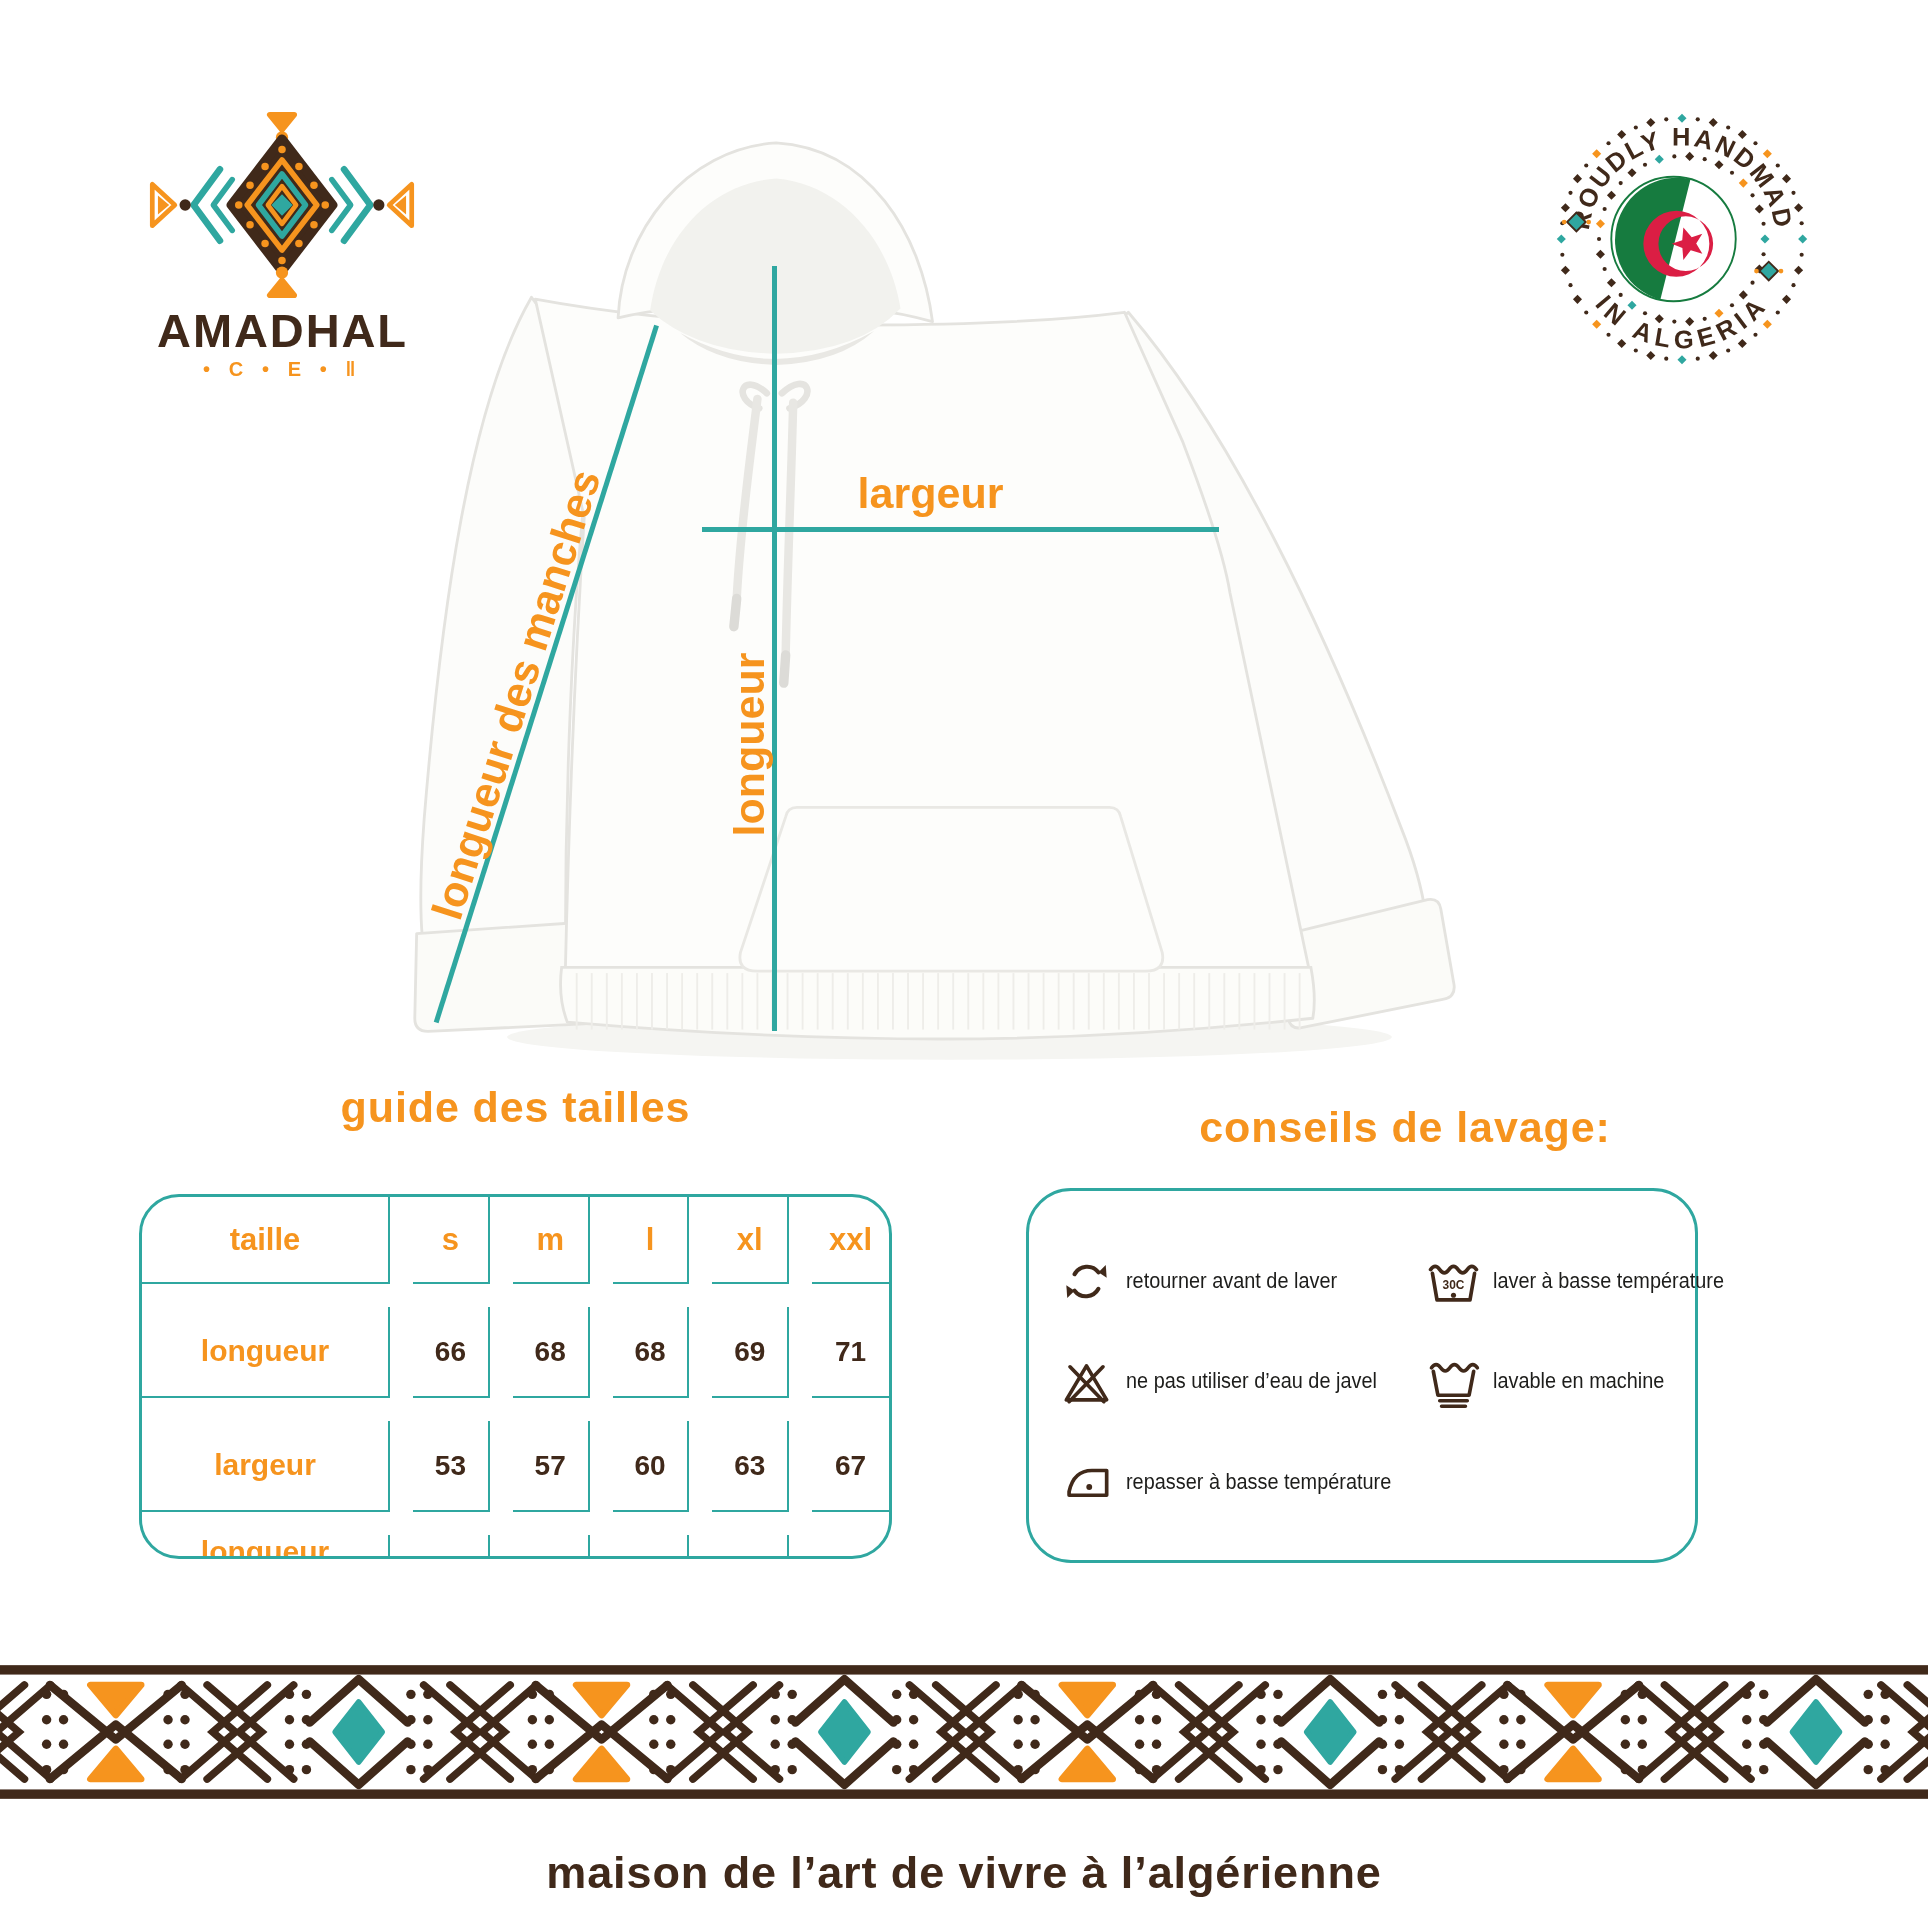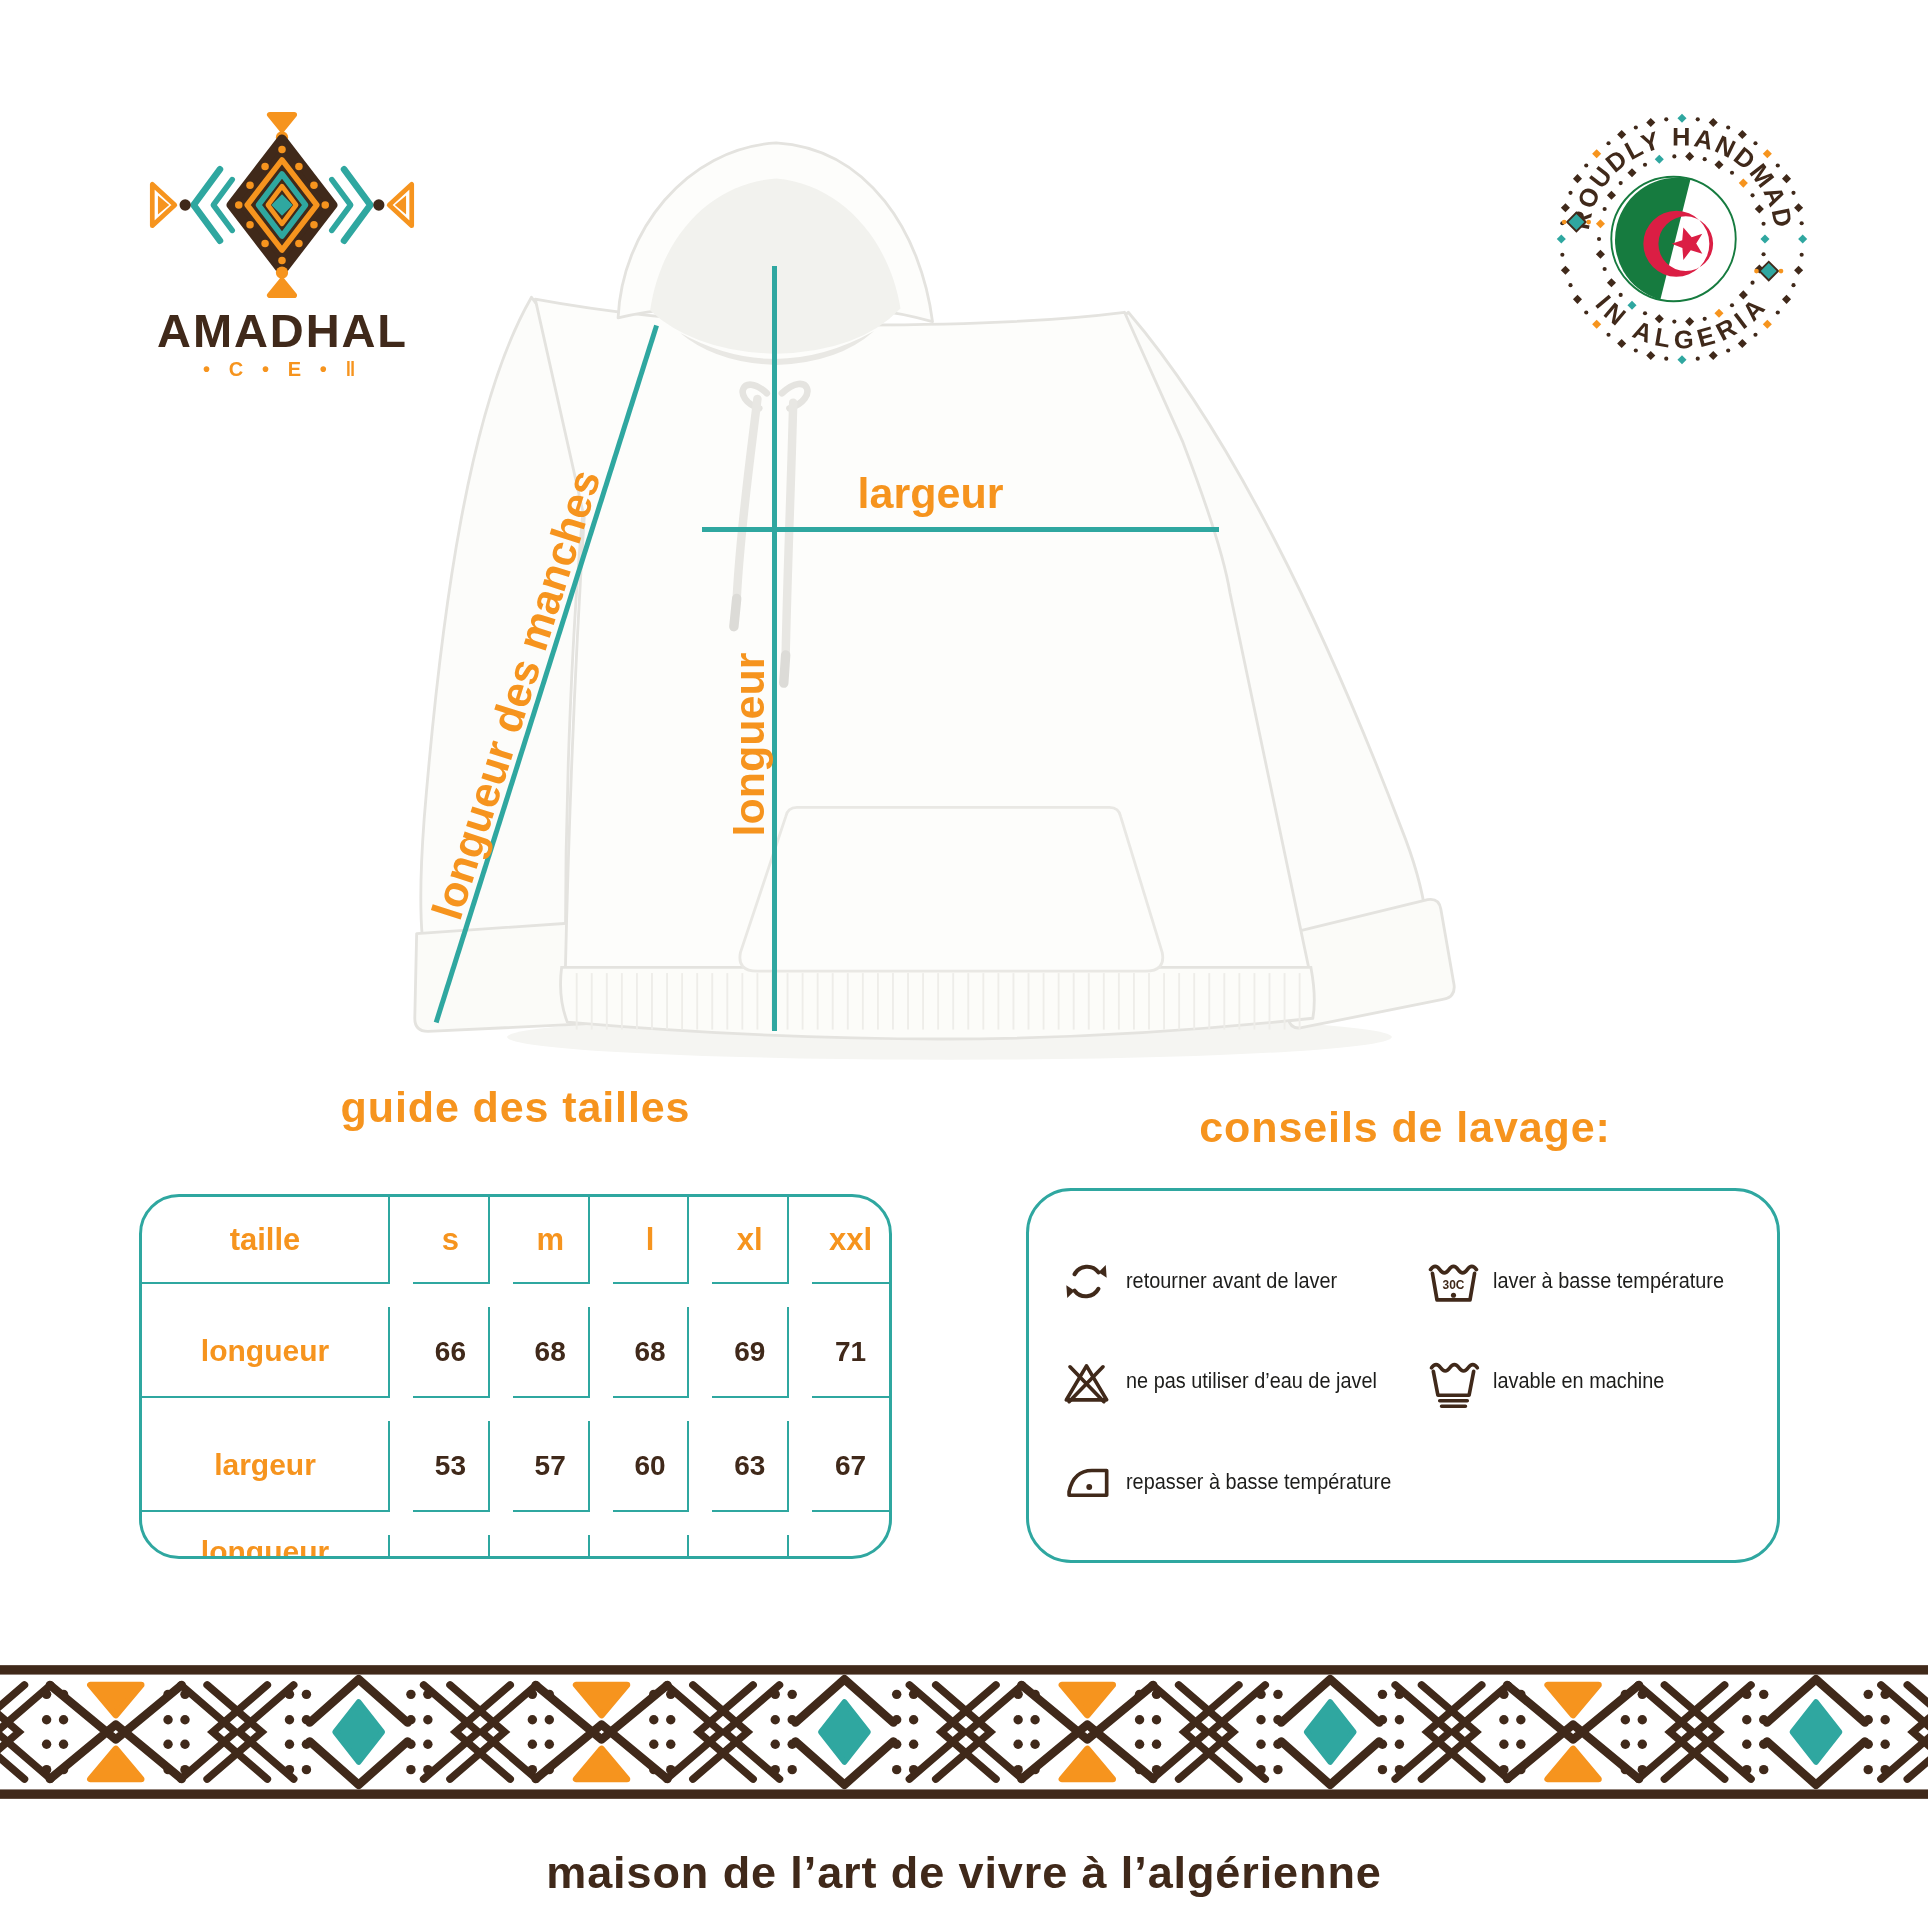--- a/index.html
+++ b/index.html
@@ -36,21 +36,21 @@
   .size-table>div{display:flex;align-items:center;justify-content:center;
                   border-right:2.8px solid var(--teal);border-bottom:2.8px solid var(--teal);}
   .size-table>div:nth-child(6n){border-right:none;}
   .size-table>div:nth-child(n+19){border-bottom:none;}
   .th{color:var(--orange);font-size:31px;font-weight:700;}
   .tl{color:var(--orange);font-size:30px;font-weight:700;text-align:center;
       white-space:pre-line;line-height:1.15;}
   .tv{color:var(--brown);font-size:28px;font-weight:700;}
 
   
-  .care-box{position:absolute;left:1026px;top:1188px;width:754px;height:375px;
+  .care-box{position:absolute;left:1026px;top:1188px;width:672px;height:375px;
             border:3.8px solid var(--teal);border-radius:45px;background:#fff;
             display:grid;grid-template-columns:367px 1fr;
             padding:40px 21px 28px 30px;}
   .care-item{display:flex;align-items:center;gap:12.2px;}
   .care-icon{width:55px;height:55px;flex:none;}
   .care-label{font-size:22.6px;color:var(--ink);white-space:nowrap;
               transform:scaleX(.88);transform-origin:left center;letter-spacing:0;}
 
   .badge-text{font-size:27px;font-weight:800;letter-spacing:2.5px;fill:var(--brown);}
   .badge-text-b{letter-spacing:6px;}

